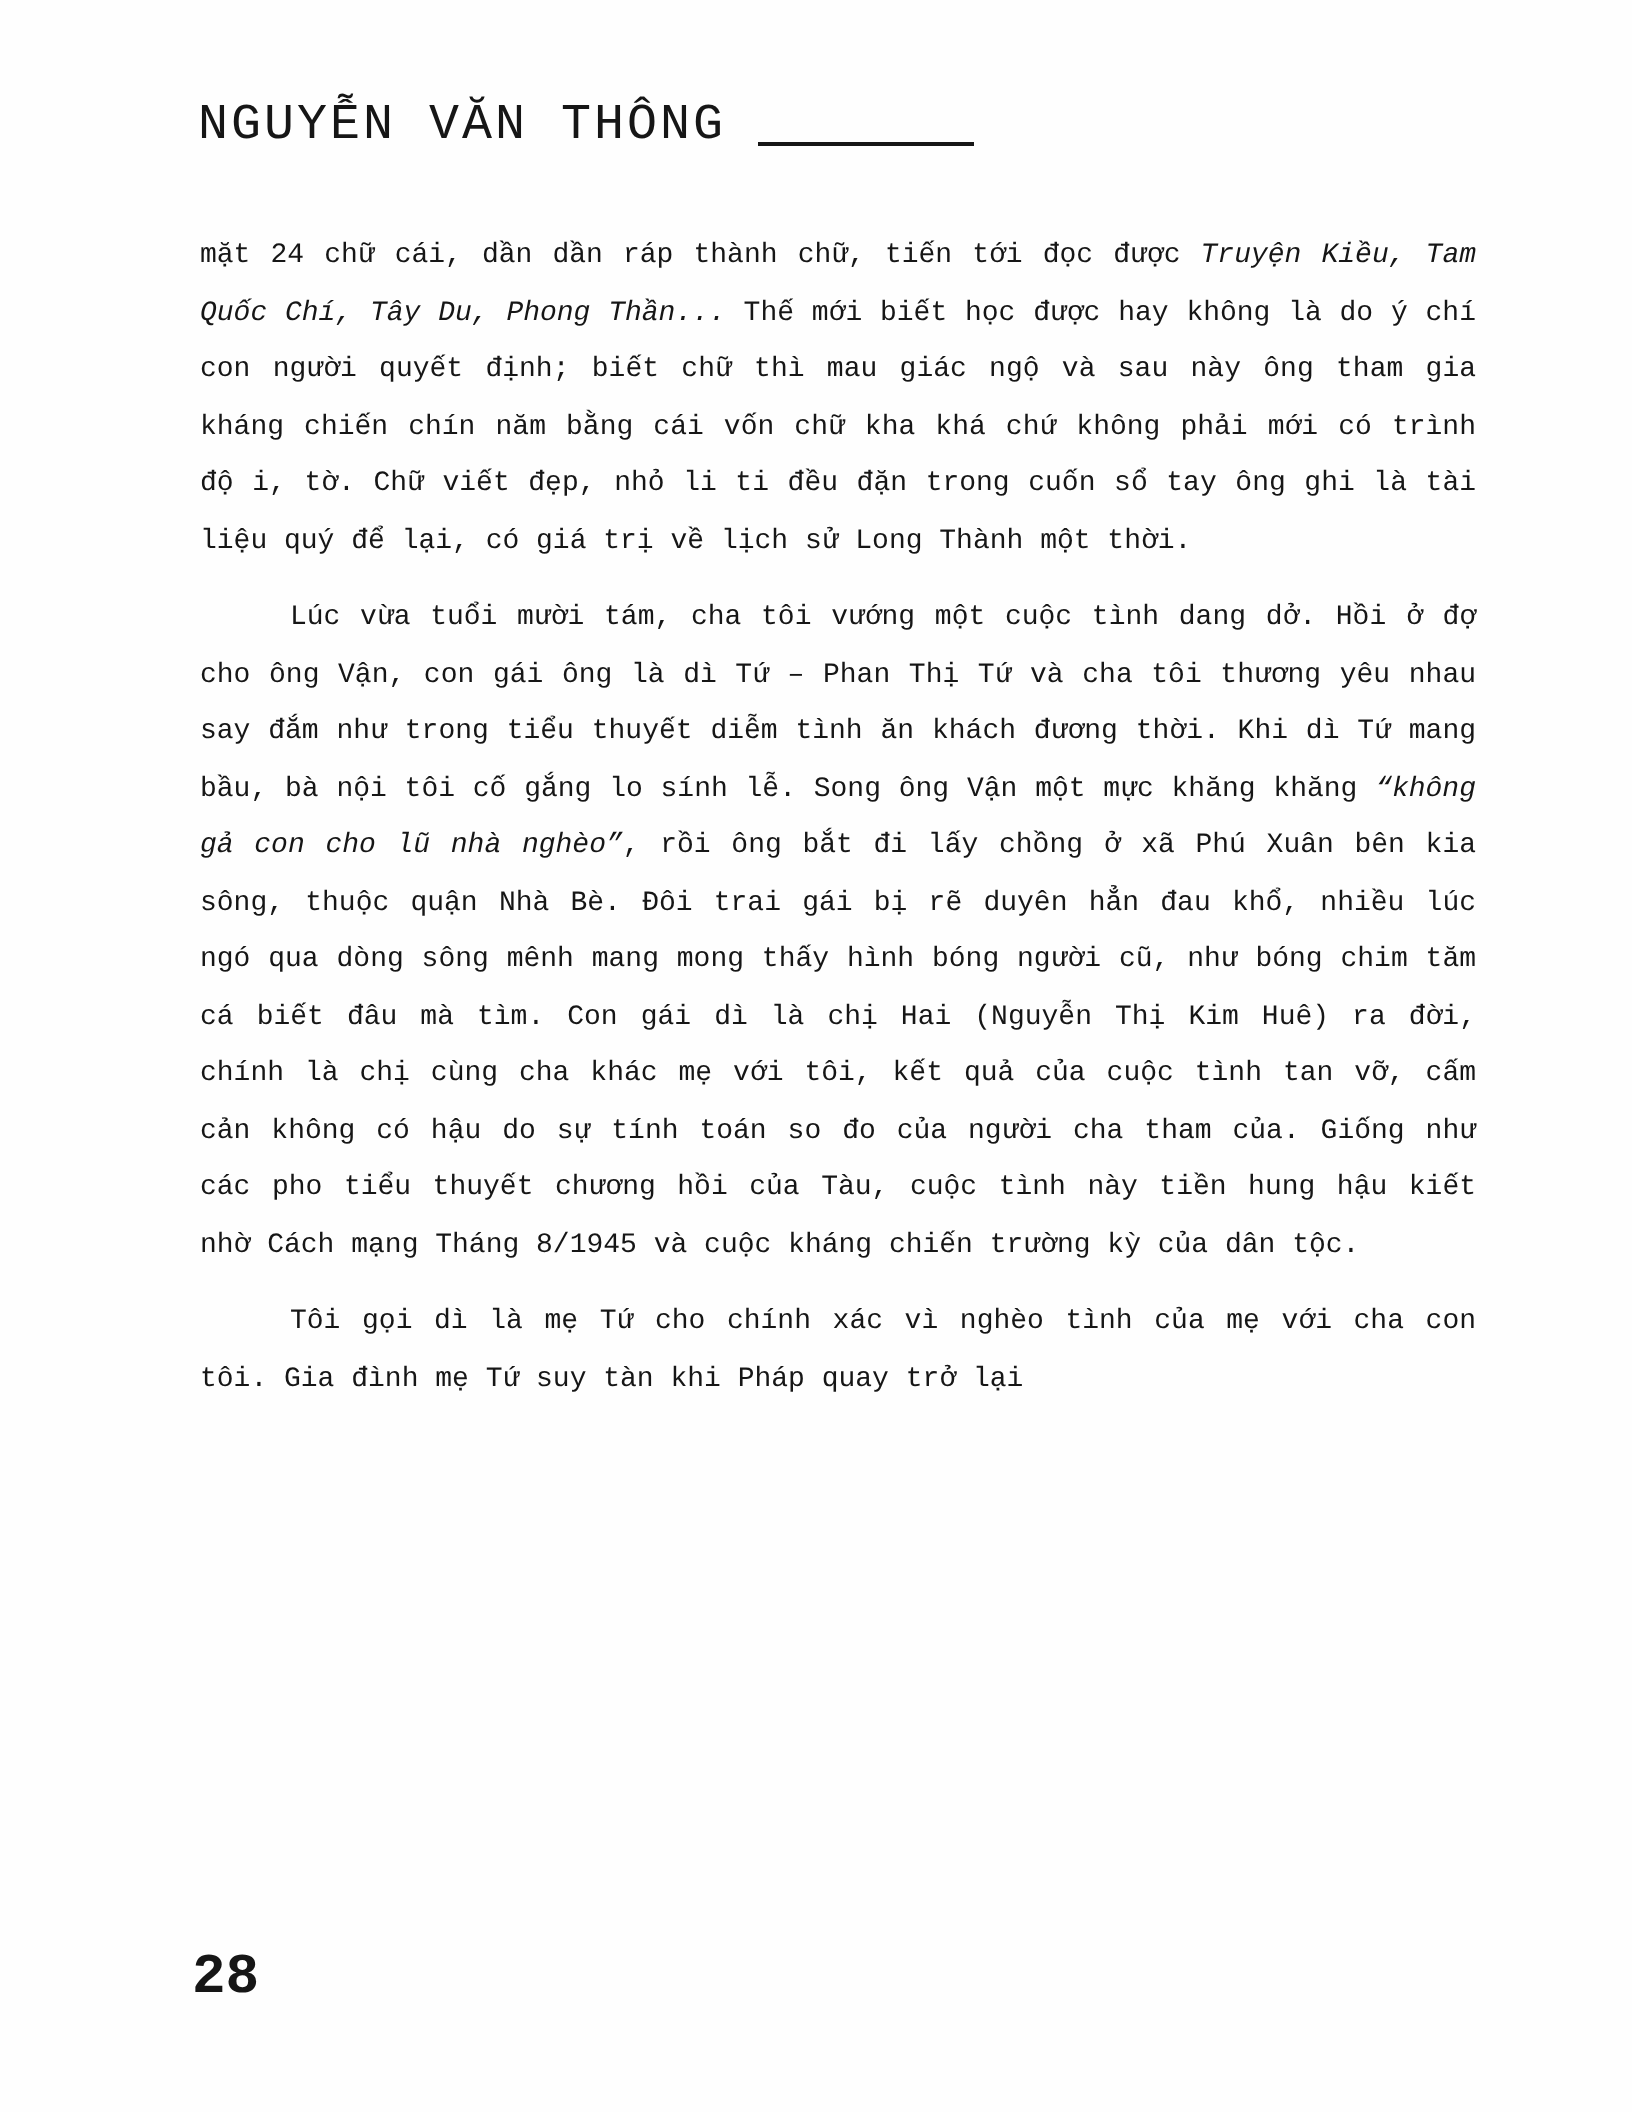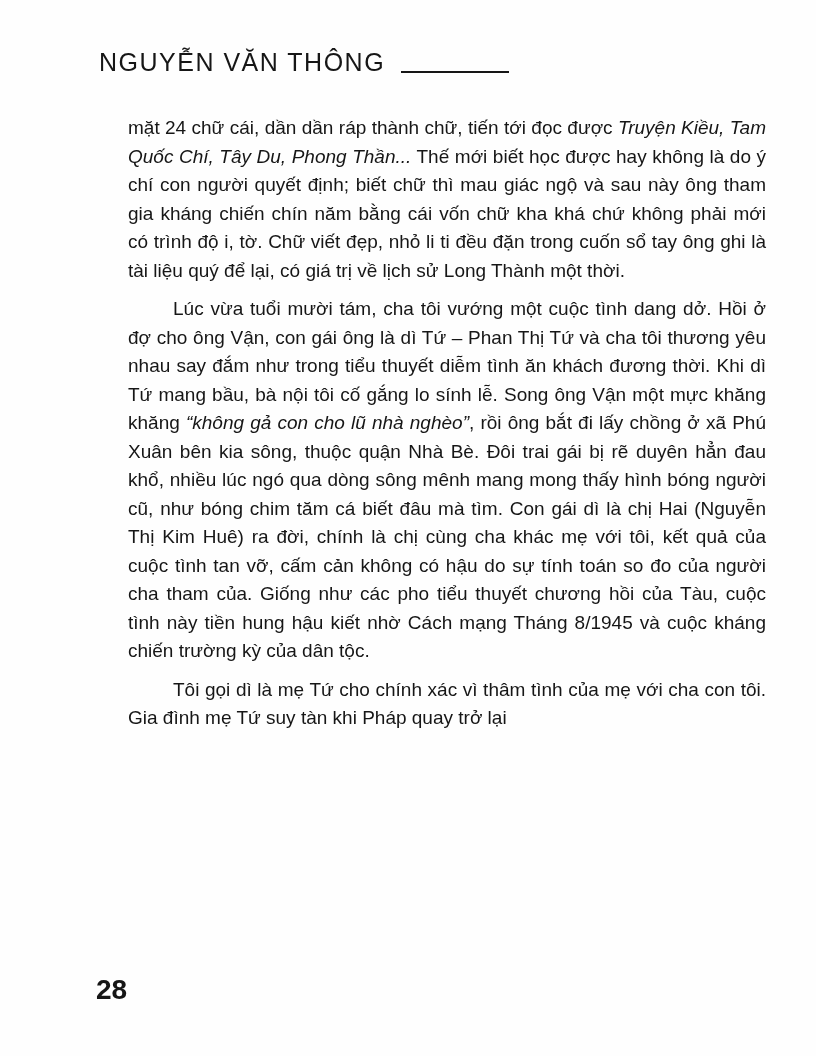--- a/index.html
+++ b/index.html
@@ -6,21 +6,21 @@
     margin: 0;
     padding: 0;
     background: #ffffff;
   }
   .page {
     position: relative;
     width: 816px;
     height: 1056px;
     background: #fefefe;
     color: #161616;
-    font-family: Liberation Sans, sans-serif;
+    font-family: Liberation Mono, monospace;
     overflow: hidden;
   }
   .running-header {
     position: absolute;
     left: 99px;
     top: 50px;
     display: flex;
     align-items: flex-end;
     gap: 16px;
   }
@@ -35,24 +35,23 @@
     width: 108px;
     height: 0;
     border-bottom: 2.5px solid #161616;
     margin-bottom: 2px;
   }
   .page-body {
     position: absolute;
     left: 100px;
     top: 114px;
     width: 638px;
-    font-size: 19px;
+    font-size: 14px;
     line-height: 28.5px;
     text-align: justify;
-    margin-left: 28px;
   }
   .para {
     margin: 0;
   }
   .para + .para {
     margin-top: 10px;
   }
   .para.indent {
     text-indent: 45px;
   }
@@ -76,19 +75,19 @@
     <span class="author">NGUYỄN VĂN THÔNG</span>
     <span class="header-rule"></span>
   </header>
 
   <main class="page-body">
 
     <p class="para"><span>mặt 24 chữ cái, dần dần ráp thành chữ, tiến tới đọc được </span><span class="italic">Truyện Kiều, Tam Quốc Chí, Tây Du, Phong Thần...</span><span> Thế mới biết học được hay không là do ý chí con người quyết định; biết chữ thì mau giác ngộ và sau này ông tham gia kháng chiến chín năm bằng cái vốn chữ kha khá chứ không phải mới có trình độ i, tờ. Chữ viết đẹp, nhỏ li ti đều đặn trong cuốn sổ tay ông ghi là tài liệu quý để lại, có giá trị về lịch sử Long Thành một thời.</span></p>
 
     <p class="para indent"><span>Lúc vừa tuổi mười tám, cha tôi vướng một cuộc tình dang dở. Hồi ở đợ cho ông Vận, con gái ông là dì Tứ – Phan Thị Tứ và cha tôi thương yêu nhau say đắm như trong tiểu thuyết diễm tình ăn khách đương thời. Khi dì Tứ mang bầu, bà nội tôi cố gắng lo sính lễ. Song ông Vận một mực khăng khăng </span><span class="italic">“không gả con cho lũ nhà nghèo”</span><span>, rồi ông bắt đi lấy chồng ở xã Phú Xuân bên kia sông, thuộc quận Nhà Bè. Đôi trai gái bị rẽ duyên hẳn đau khổ, nhiều lúc ngó qua dòng sông mênh mang mong thấy hình bóng người cũ, như bóng chim tăm cá biết đâu mà tìm. Con gái dì là chị Hai (Nguyễn Thị Kim Huê) ra đời, chính là chị cùng cha khác mẹ với tôi, kết quả của cuộc tình tan vỡ, cấm cản không có hậu do sự tính toán so đo của người cha tham của. Giống như các pho tiểu thuyết chương hồi của Tàu, cuộc tình này tiền hung hậu kiết nhờ Cách mạng Tháng 8/1945 và cuộc kháng chiến trường kỳ của dân tộc.</span></p>
 
-    <p class="para indent"><span>Tôi gọi dì là mẹ Tứ cho chính xác vì thâm tình của mẹ với cha con tôi. Gia đình mẹ Tứ suy tàn khi Pháp quay trở lại</span></p>
+    <p class="para indent"><span>Tôi gọi dì là mẹ Tứ cho chính xác vì nghèo tình của mẹ với cha con tôi. Gia đình mẹ Tứ suy tàn khi Pháp quay trở lại</span></p>
 
   </main>
 
   <div class="page-number">28</div>
 
 </div>
 
 </body></html>

